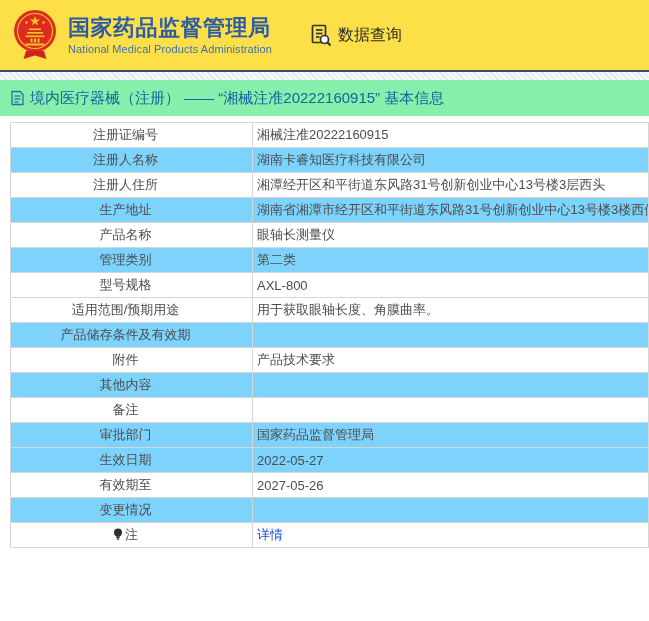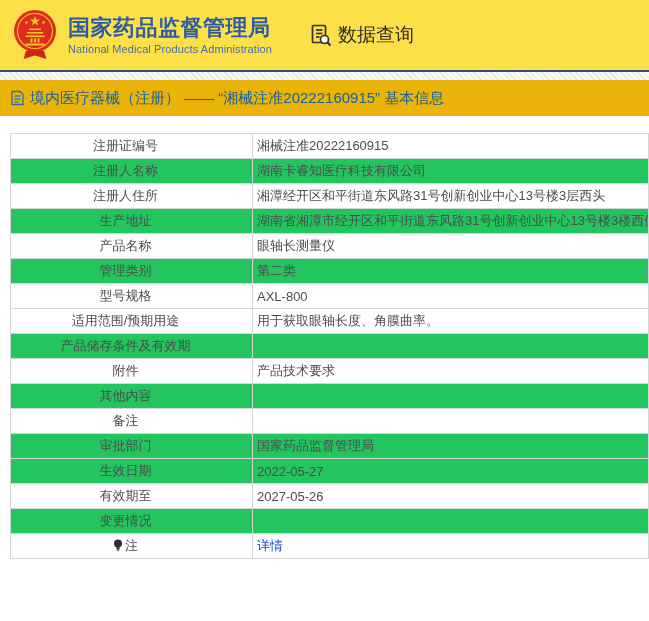--- a/index.html
+++ b/index.html
@@ -6,41 +6,41 @@
   html, body { background: #ffffff; }
   body { font-family: "Liberation Sans", "DejaVu Sans", sans-serif; }
   .page { width: 649px; height: 621px; overflow: hidden; background: #fff; position: relative; }
 
   
   .site-header { height: 70px; display: flex; align-items: center; padding-left: 13px; background: #fde047; }
   .emblem { width: 44px; height: 54px; flex: 0 0 auto; margin-right: 11px; margin-top: 2px; }
   .org-zh { font-size: 22px; font-weight: bold; color: #2d5ca6; letter-spacing: 0.5px; line-height: 1.2; }
   .org-en { font-size: 11px; color: #3f6fb5; margin-top: 2px; letter-spacing: 0.1px; }
   .header-vdiv { width: 1px; height: 36px; background: #d9d9d9; margin: 0 15px 0 21px; }
-  .data-query { display: flex; align-items: center; gap: 5px; font-size: 19px; color: #2c2c2c; cursor: pointer; }
+  .data-query { display: flex; align-items: center; gap: 5px; font-size: 16px; color: #2c2c2c; cursor: pointer; }
   .data-query svg { display: block; }
 
   
   .navy-line { height: 2px; background: #29536b; }
   .hatch-band { height: 8px;
     background: repeating-linear-gradient(45deg, #dde4ee 0, #dde4ee 1px, #f7f9fc 1px, #f7f9fc 4px); }
 
   
-  .title-bar { height: 36px; background: #eab308; display: flex; align-items: center;
-    padding-left: 11px; gap: 6px; margin-bottom: 17px; }
+  .title-bar { height: 36px; background: #86efac; display: flex; align-items: center;
+    padding-left: 11px; gap: 6px; margin-bottom: 6px; }
   .title-text { font-size: 15px; color: #15639f; }
   .doc-icon svg { display: block; }
 
   
   table.info { border-collapse: collapse; width: 639px; margin-left: 10px; table-layout: fixed; }
   table.info td { border: 1px solid #d6d6d6; height: 25px; font-size: 13px; color: #4c4c4c;
     vertical-align: middle; background-clip: padding-box; }
   td.label-cell { width: 242px; text-align: center; padding-right: 12px; white-space: nowrap; }
   td.value-cell { padding-left: 4px; white-space: nowrap; overflow: hidden; }
-  tr.alt td { background: #22c55e; }
+  tr.alt td { background: #7dd3fc; }
   a.detail-link { color: #1d4ed8; text-decoration: none; cursor: pointer; }
   .bulb { display: inline-block; vertical-align: -2px; margin-right: 2px; }
 </style>
 </head>
 <body>
 
 <div class="page">
 
   <header class="site-header">
     <div class="emblem">

